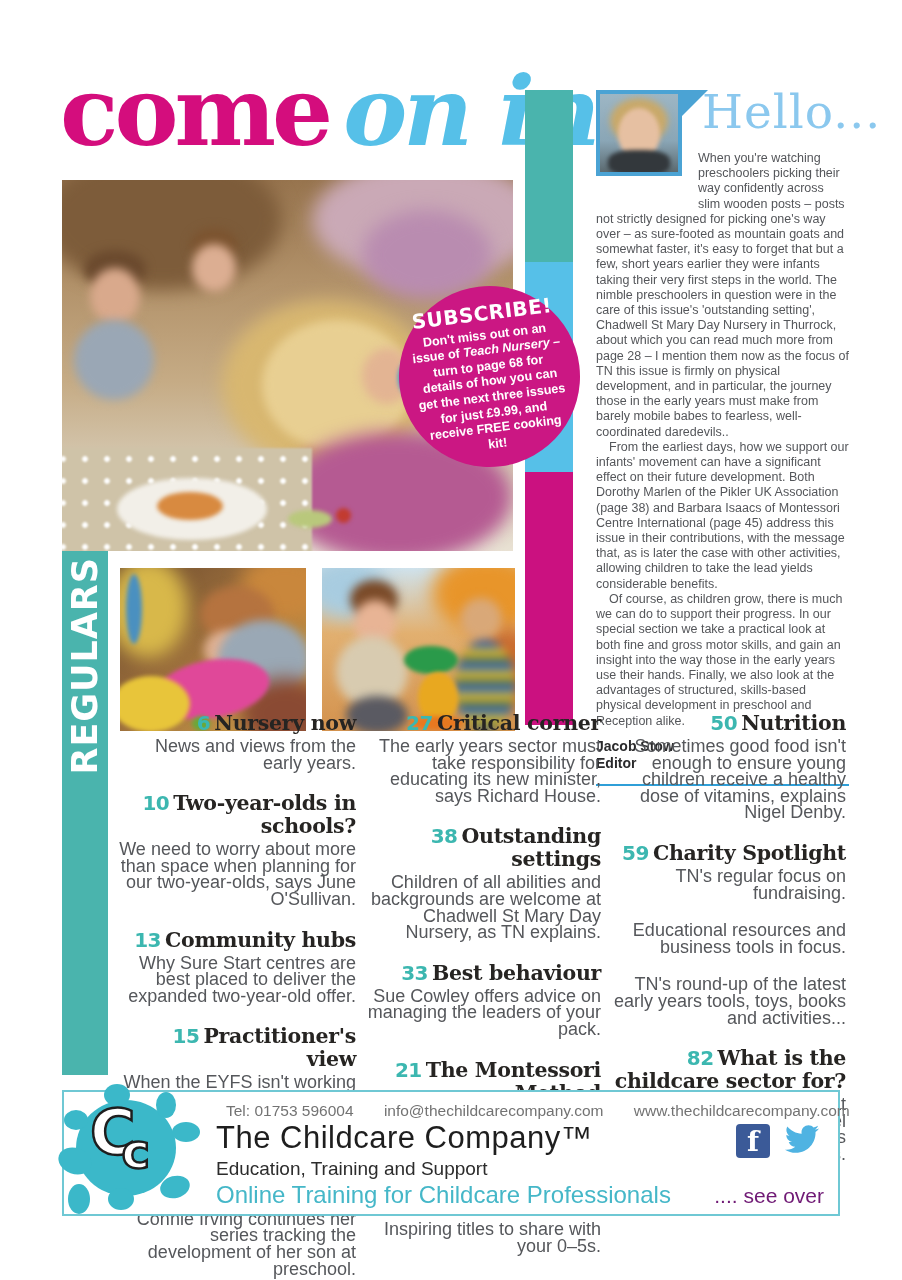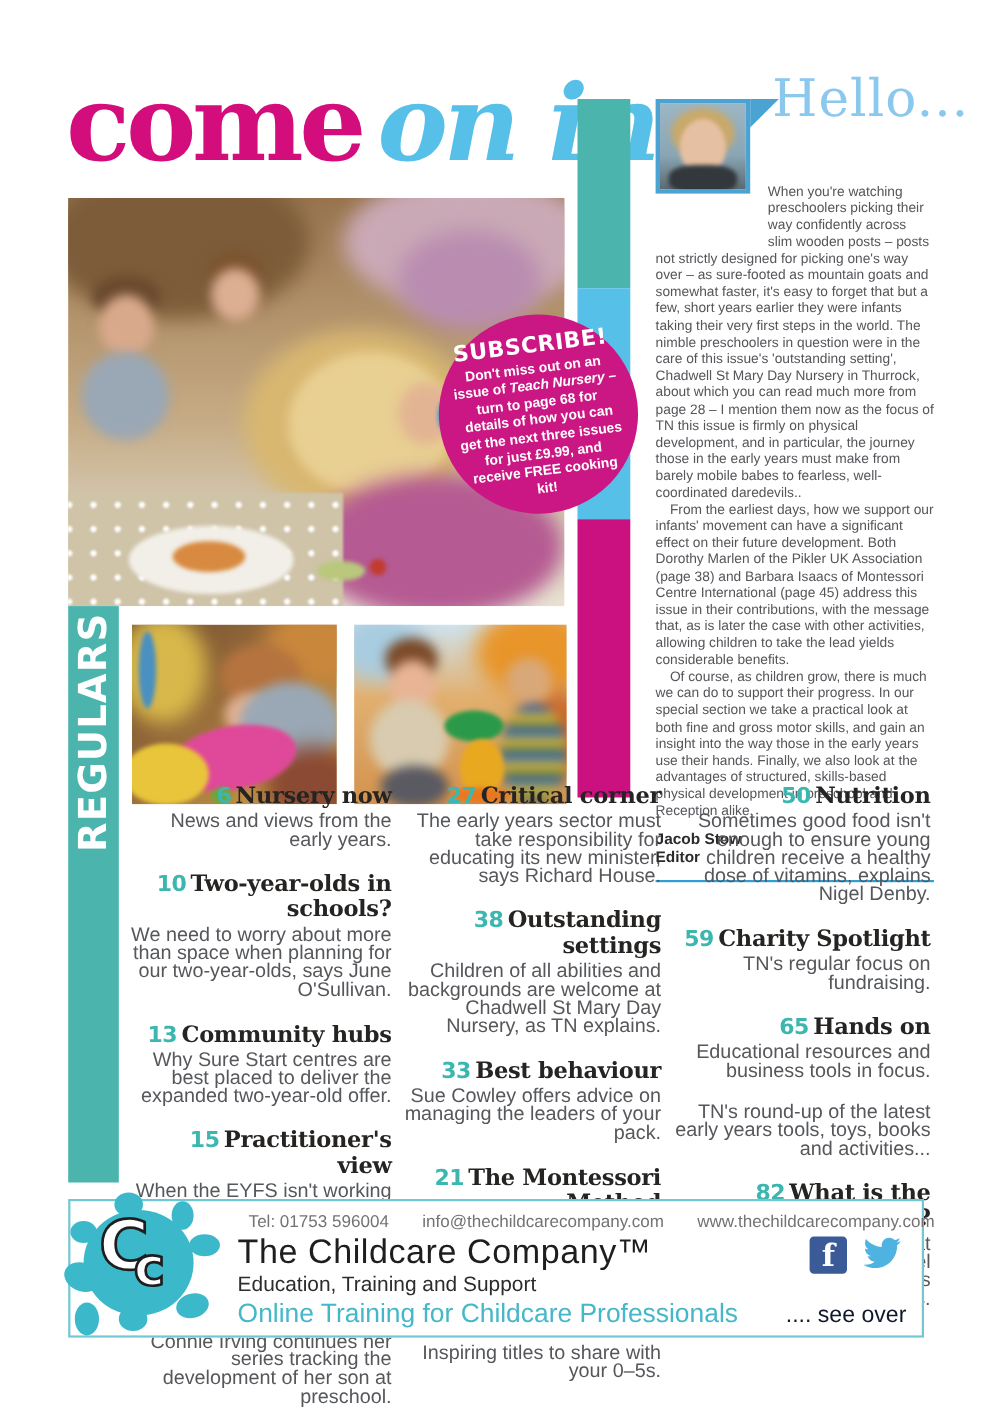--- a/index.html
+++ b/index.html
@@ -47,24 +47,24 @@
      border:4px solid #4ba3d4;overflow:hidden;
      background:linear-gradient(180deg,#9db6c4 0%,#8aa6b6 60%,#5b6a70 100%);}
   #editor-photo .face{position:absolute;left:18px;top:14px;width:42px;height:52px;border-radius:50%;
      background:#e6c0a2;filter:blur(2px);}
   #editor-photo .hair{position:absolute;left:10px;top:4px;width:58px;height:46px;border-radius:50%;
      background:#c9a96a;filter:blur(3px);}
   #editor-photo .shirt{position:absolute;left:8px;top:56px;width:62px;height:26px;border-radius:40%;
      background:#33383c;filter:blur(2px);}
   #editor-tail{position:absolute;left:682px;top:90px;width:0;height:0;
      border-top:26px solid #4ba3d4;border-right:26px solid transparent;}
-  #hello{position:absolute;left:702px;top:62px;font-family:"DejaVu Serif",serif;
+  #hello{position:absolute;left:702px;top:84px;font-family:"DejaVu Serif",serif;
      font-size:47px;color:#8bc8ee;letter-spacing:1px;}
   #editor-column{position:absolute;left:596px;top:151px;width:253px;color:#54565a;
-     font-size:12.5px;line-height:15.2px;margin-top:16px;}
+     font-size:12.5px;line-height:15.2px;}
   #editor-column p{margin:0;}
   #editor-column .indent{text-indent:13px;}
   #photo-spacer{float:left;width:102px;height:50px;}
   #signature{margin-top:9px;color:#2a2a2c;font-weight:bold;font-size:14px;line-height:17px;}
   #editor-rule{margin-top:12px;height:2px;background:#2f9fd8;width:253px;}
   
   .col{position:absolute;top:712px;width:238px;text-align:right;}
   #col-1{left:118px;} #col-2{left:363px;} #col-3{left:608px;}
   .entry{margin-bottom:21px;}
   .etitle{margin:0;font-family:"DejaVu Serif",serif;font-size:20.5px;line-height:23px;
@@ -78,21 +78,21 @@
   .splat{position:absolute;background:#3bb8c9;border-radius:50%;}
   #logo-letters{position:absolute;left:26px;top:10px;font-family:"DejaVu Sans",sans-serif;
      font-weight:bold;color:#fff;-webkit-text-stroke:2.5px #1e1e1e;line-height:1;}
   #logo-letters .c1{font-size:62px;}
   #logo-letters .c2{font-size:48px;position:relative;top:14px;left:-14px;}
   #contact-row{position:absolute;left:162px;top:10px;font-size:15.5px;color:#737373;white-space:nowrap;text-align:center;}
   #contact-row span{margin-right:26px;}
   #company-name{position:absolute;left:152px;top:28px;font-size:31px;color:#1e1e1e;letter-spacing:0.5px;}
   #tagline{position:absolute;left:152px;top:66px;font-size:19px;color:#2c2c2c;}
   #promo{position:absolute;left:152px;top:89px;font-size:24px;color:#45b7c8;}
-  #see-over{position:absolute;right:14px;top:92px;font-size:21px;color:#0f172a;}
+  #see-over{position:absolute;right:14px;top:92px;font-size:21px;color:#701a75;}
   #fb-icon{position:absolute;right:68px;top:32px;width:34px;height:34px;background:#3b5a98;
      border-radius:4px;color:#fff;font-family:"DejaVu Serif",serif;font-weight:bold;font-size:28px;
      text-align:center;line-height:36px;}
   #tw-icon{position:absolute;right:16px;top:30px;}
 </style>
 </head>
 <body>
 
 <div id="page">
 
@@ -229,21 +229,20 @@
   <div id="col-3" class="col">
     <div class="entry">
       <h3 class="etitle"><span class="num">50</span><span>Nutrition</span></h3>
       <p class="desc">Sometimes good food isn't enough to ensure young children receive a healthy dose of vitamins, explains Nigel Denby.</p>
     </div>
     <div class="entry">
       <h3 class="etitle"><span class="num">59</span><span>Charity Spotlight</span></h3>
       <p class="desc">TN's regular focus on fundraising.</p>
     </div>
     <div class="entry">
-      <h3 class="etitle"><span class="num">65</span><span>Hands on</span></h3>
       <p class="desc">Educational resources and business tools in focus.</p>
     </div>
     <div class="entry">
       <p class="desc">TN's round-up of the latest early years tools, toys, books and activities...</p>
     </div>
     <div class="entry">
       <h3 class="etitle"><span class="num">82</span><span>What is the childcare sector for?</span></h3>
       <p class="desc">We need to reflect on what our current early years model is actually achieving, says Leoarna Mathias.</p>
     </div>
   </div>

